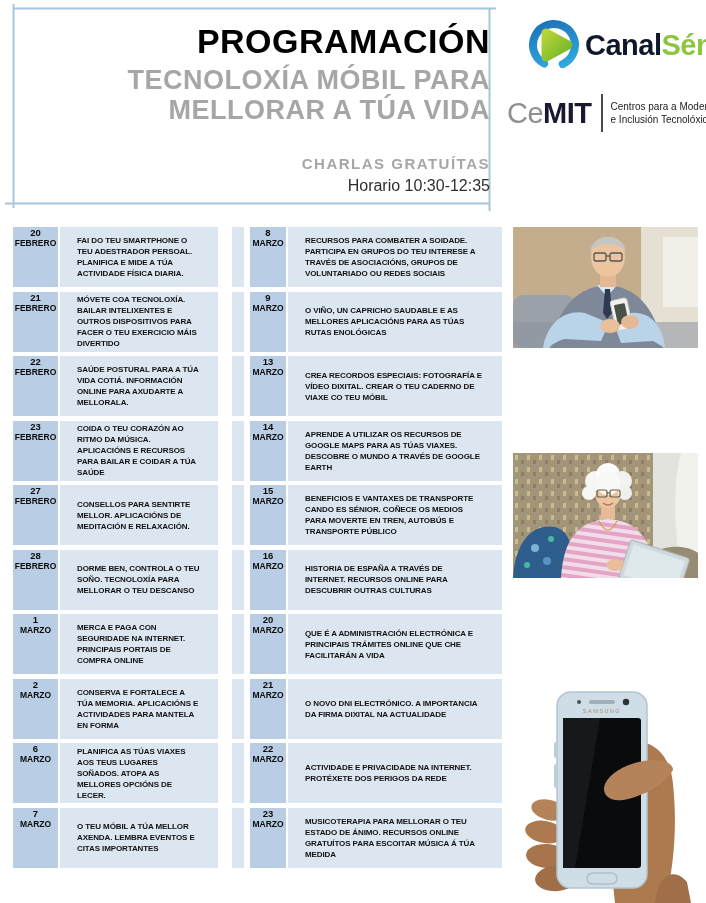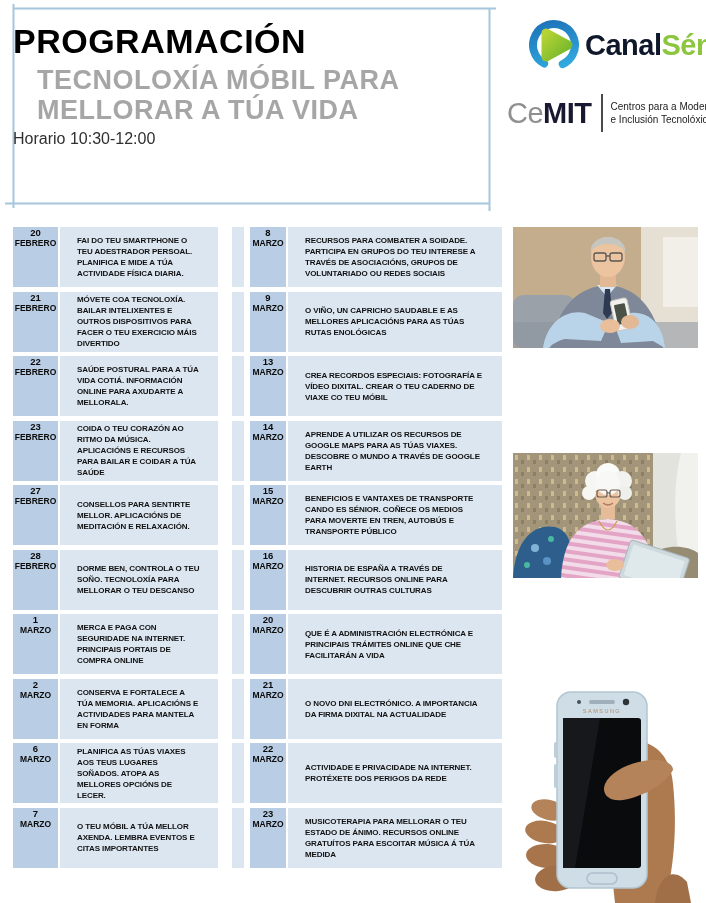--- a/index.html
+++ b/index.html
@@ -2,21 +2,21 @@
 <html><head>
 <meta charset="utf-8">
 <style>
   html,body{margin:0;padding:0;background:#ffffff;}
   .page{position:relative;width:706px;height:903px;background:#fff;overflow:hidden;
         font-family:"Liberation Sans",sans-serif;}
 
   
   .header-frame{position:absolute;left:0;top:0;}
   .header-content{position:absolute;left:13px;top:8px;width:477px;height:252px;
-                  text-align:left;}
+                  text-align:right;}
   .title{margin-top:14px;font-size:34px;font-weight:700;color:#000;letter-spacing:.5px;}
   .subtitle{font-size:27px;font-weight:700;color:#a6a6a6;line-height:30px;letter-spacing:.5px;}
   .subtitle-block{margin-top:4px;padding-left:24px;}
   .charlas{margin-top:30px;font-size:15px;font-weight:700;color:#a6a6a6;letter-spacing:1.5px;}
   .horario{margin-top:5px;font-size:16px;font-weight:400;color:#2f2f2f;}
 
   
   .canal-logo{position:absolute;left:529px;top:16px;display:flex;align-items:center;}
   .canal-text{font-size:29px;font-weight:600;letter-spacing:-.5px;margin-left:4px;}
   .canal-text .p1{color:#0f172a;}
@@ -59,21 +59,22 @@
     <line x1="489.5" y1="8" x2="489.5" y2="211" stroke="#a5c6dc" stroke-width="2"></line>
     <line x1="5" y1="203.5" x2="490" y2="203.5" stroke="#a5c6dc" stroke-width="2"></line>
   </svg>
 
   <div class="header-content">
     <div class="title">PROGRAMACIÓN</div>
     <div class="subtitle-block">
       <div class="subtitle">TECNOLOXÍA MÓBIL PARA</div>
       <div class="subtitle">MELLORAR A TÚA VIDA</div>
     </div>
-    <div class="horario">Horario 10:30-12:00</div>
+    <div class="charlas">CHARLAS GRATUÍTAS</div>
+    <div class="horario">Horario 10:30-12:35</div>
   </div>
 
   <div class="canal-logo">
     <svg width="52" height="58" viewBox="0 0 52 58">
       <defs>
         <linearGradient id="cgrad" x1="0" y1="1" x2="1" y2="0">
           <stop offset="0" stop-color="#1b6fb5"></stop>
             <stop offset="1" stop-color="#33b1e4"></stop>
         </linearGradient>
         <linearGradient id="ggrad" x1="0" y1="0" x2="1" y2="1">

